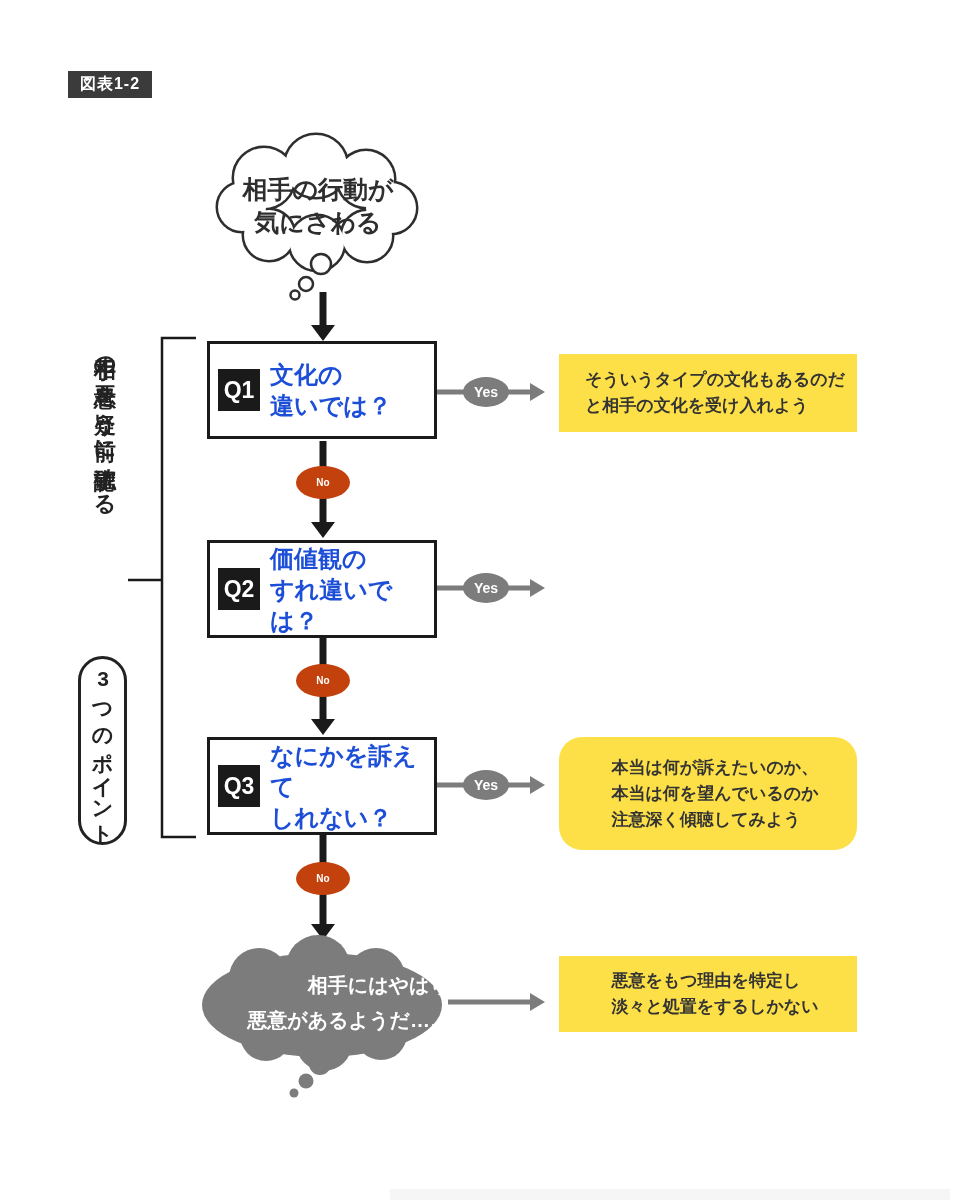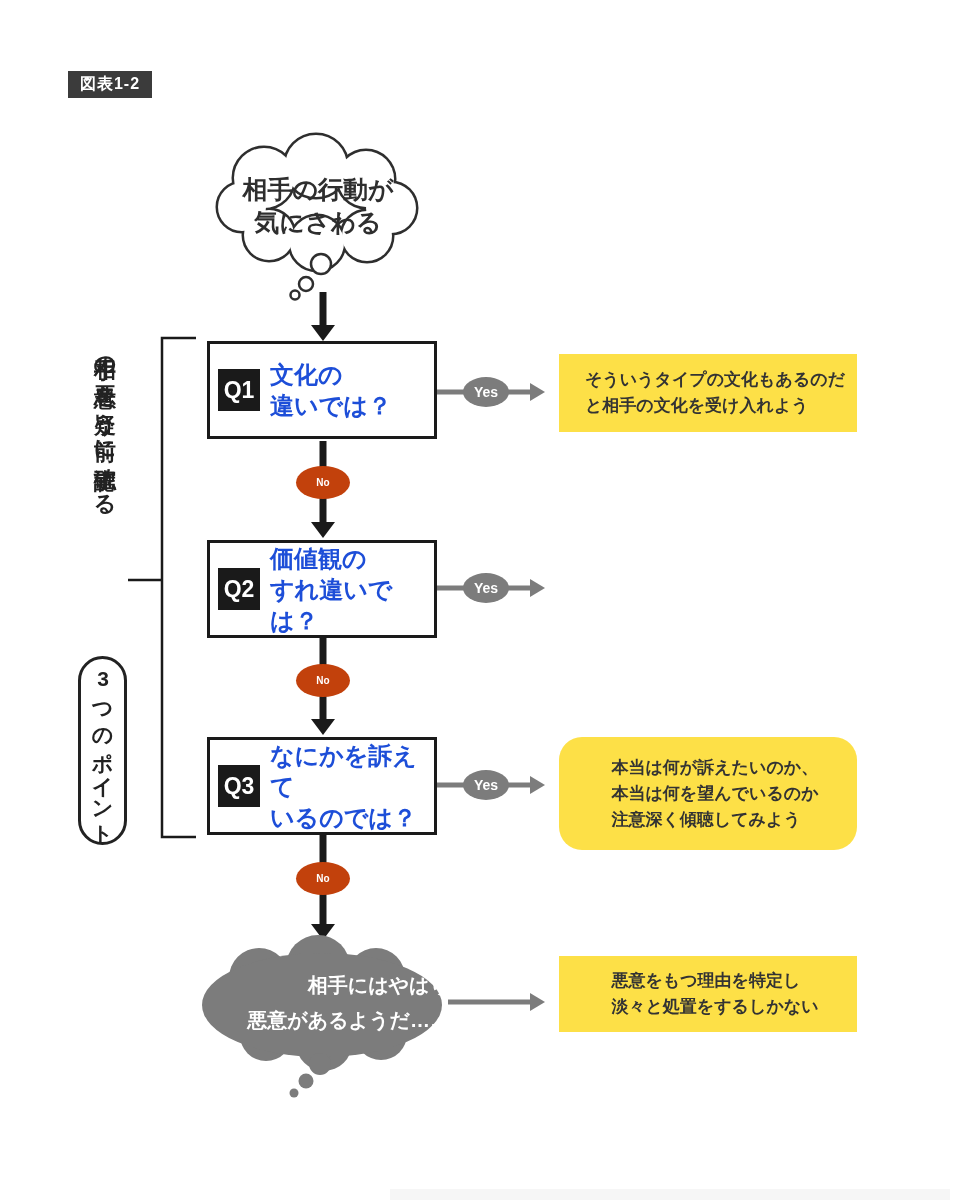--- a/index.html
+++ b/index.html
@@ -197,21 +197,21 @@
     <span class="q-badge">Q2</span>
     <span class="q-text">価値観の
 すれ違いでは？</span>
   </div>
   <div class="abs badge-yes yes2">Yes</div>
   <div class="abs badge-no no2">No</div>
 
   <div class="abs q-box q3">
     <span class="q-badge">Q3</span>
     <span class="q-text">なにかを訴えて
-いるのでは？</span>
+しれない？</span>
   </div>
   <div class="abs badge-yes yes3">Yes</div>
   <div class="abs answer-box ans3">
     <span class="txt">本当は何が訴えたいのか、
 本当は何を望んでいるのか
 注意深く傾聴してみよう</span>
   </div>
   <div class="abs badge-no no3">No</div>
 
   <div class="abs cloud-text">相手にはやはり

